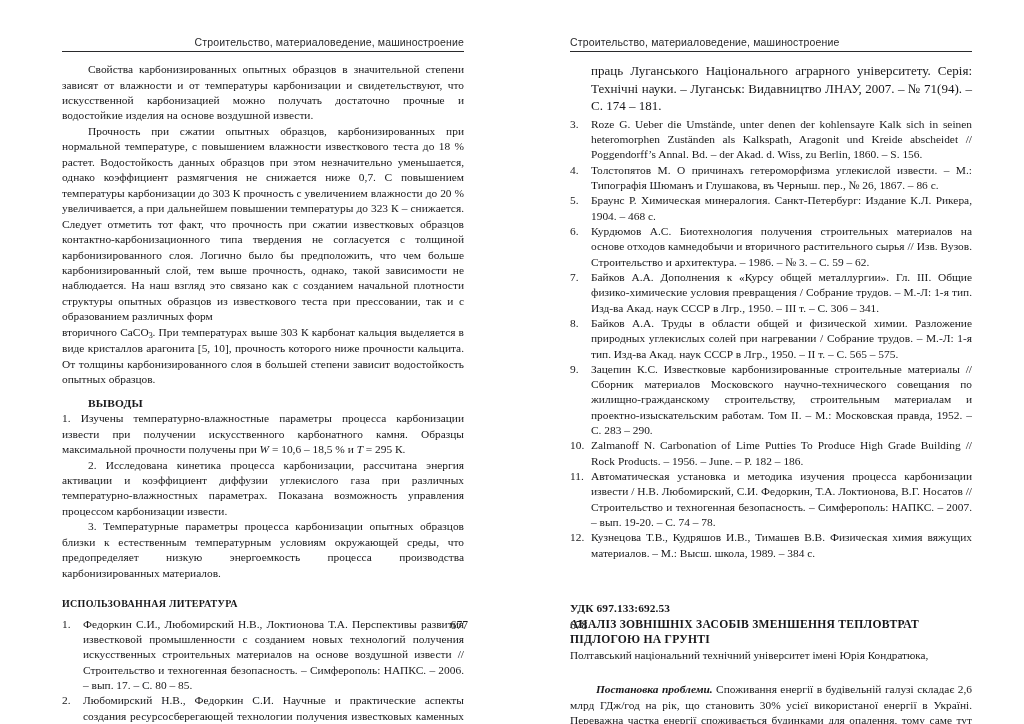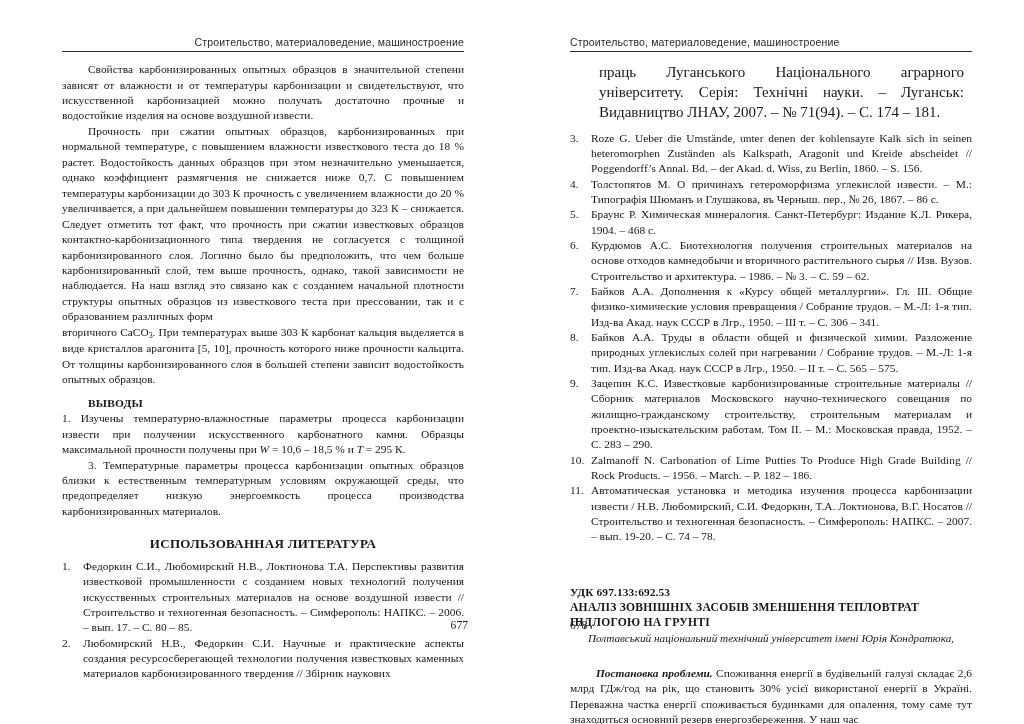--- a/index.html
+++ b/index.html
@@ -66,22 +66,21 @@
     text-indent: 26px;
     font-weight: bold;
     text-align: left;
     font-size: 11.4px;
     letter-spacing: 0.2px;
   }
   .sec-head-center {
     margin: 16px 0 6px 0;
     text-indent: 0;
     font-weight: bold;
-    text-align: center;
-    font-size: 13px;
+    font-size: 10px;
     letter-spacing: 0.3px;
   }
 
   
   ol.reflist {
     margin: 2px 0 0 0;
     padding: 0;
     list-style: none;
     font-size: 11.4px;
     line-height: 1.345;
@@ -93,24 +92,24 @@
     margin: 0;
   }
   ol.reflist > li .refnum {
     position: absolute;
     left: 0;
     top: 0;
     width: 17px;
     text-align: left;
   }
   .cont-para {
-    margin: 8px;
+    margin: 0;
     padding-left: 21px;
     text-align: justify;
-    font-size: 15px;
+    font-size: 13px;
     line-height: 1.345;
     font-family: Liberation Serif, serif;
   }
 
   
   .udc {
     margin: 40px 0 0 0;
     font-weight: bold;
     font-size: 11.4px;
     text-align: left;
@@ -124,23 +123,22 @@
     letter-spacing: 0.25px;
   }
   .art-author {
     margin: 18px 0 0 0;
     font-style: italic;
     font-size: 11.2px;
     text-align: center;
   }
   .art-affil {
     margin: 1px 0 0 0;
-    font-style: italic;
     font-size: 11.2px;
-    text-align: center;
+    text-align: left;
     line-height: 1.3;
   }
   .art-lead {
     margin: 20px 0 0 0;
     text-indent: 26px;
     font-size: 11.4px;
     line-height: 1.355;
     text-align: justify;
   }
   .lead-run {
@@ -175,20 +173,21 @@
       <p class="para">Свойства карбонизированных опытных образцов в значительной степени зависят от влажности и от температуры карбонизации и свидетельствуют, что искусственной карбонизацией можно получать достаточно прочные и водостойкие изделия на основе воздушной извести.</p>
 
       <p class="para">Прочность при сжатии опытных образцов, карбонизированных при нормальной температуре, с повышением влажности известкового теста до 18 % растет. Водостойкость данных образцов при этом незначительно уменьшается, однако коэффициент размягчения не снижается ниже 0,7. С повышением температуры карбонизации до 303 К прочность с увеличением влажности до 20 % увеличивается, а при дальнейшем повышении температуры до 323 К – снижается. Следует отметить тот факт, что прочность при сжатии известковых образцов контактно-карбонизационного типа твердения не согласуется с толщиной карбонизированного слоя. Логично было бы предположить, что чем больше карбонизированный слой, тем выше прочность, однако, такой зависимости не наблюдается. На наш взгляд это связано как с созданием начальной плотности структуры опытных образцов из известкового теста при прессовании, так и с образованием различных форм</p>
 
       <p class="para noindent"><span>вторичного CaCO</span><sub>3</sub><span>. При температурах выше 303 К карбонат кальция выделяется в виде кристаллов арагонита [5, 10], прочность которого ниже прочности кальцита. От толщины карбонизированного слоя в большей степени зависит водостойкость опытных образцов.</span></p>
 
       <p class="sec-head">ВЫВОДЫ</p>
 
       <p class="para noindent"><span>1. Изучены температурно-влажностные параметры процесса карбонизации извести при получении искусственного карбонатного камня. Образцы максимальной прочности получены при </span><span class="ital">W</span><span> = 10,6 – 18,5 % и </span><span class="ital">T</span><span> = 295 К.</span></p>
 
+      <p class="para">2. Исследована кинетика процесса карбонизации, рассчитана энергия активации и коэффициент диффузии углекислого газа при различных температурно-влажностных параметрах. Показана возможность управления процессом карбонизации извести.</p>
 
       <p class="para">3. Температурные параметры процесса карбонизации опытных образцов близки к естественным температурным условиям окружающей среды, что предопределяет низкую энергоемкость процесса производства карбонизированных материалов.</p>
 
       <p class="sec-head-center">ИСПОЛЬЗОВАННАЯ ЛИТЕРАТУРА</p>
 
       <ol class="reflist">
         <li><span class="refnum">1.</span><span>Федоркин С.И., Любомирский Н.В., Локтионова Т.А. Перспективы развития известковой промышленности с созданием новых технологий получения искусственных строительных материалов на основе воздушной извести // Строительство и техногенная безопасность. – Симферополь: НАПКС. – 2006. – вып. 17. – С. 80 – 85.</span></li>
         <li><span class="refnum">2.</span><span>Любомирский Н.В., Федоркин С.И. Научные и практические аспекты создания ресурсосберегающей технологии получения известковых каменных материалов карбонизированного твердения // Збірник наукових</span></li>
       </ol>
 
@@ -206,22 +205,23 @@
       <p class="cont-para">праць Луганського Національного аграрного університету. Серія: Технічні науки. – Луганськ: Видавництво ЛНАУ, 2007. – № 71(94). – С. 174 – 181.</p>
 
       <ol class="reflist">
         <li><span class="refnum">3.</span><span>Roze G. Ueber die Umstände, unter denen der kohlensayre Kalk sich in seinen heteromorphen Zuständen als Kalkspath, Aragonit und Kreide abscheidet // Poggendorff’s Annal. Bd. – der Akad. d. Wiss, zu Berlin, 1860. – S. 156.</span></li>
         <li><span class="refnum">4.</span><span>Толстопятов М. О причинахъ гетероморфизма углекислой извести. – М.: Типографія Шюманъ и Глушакова, въ Черныш. пер., № 26, 1867. – 86 с.</span></li>
         <li><span class="refnum">5.</span><span>Браунс Р. Химическая минералогия. Санкт-Петербург: Издание К.Л. Рикера, 1904. – 468 с.</span></li>
         <li><span class="refnum">6.</span><span>Курдюмов А.С. Биотехнология получения строительных материалов на основе отходов камнедобычи и вторичного растительного сырья // Изв. Вузов. Строительство и архитектура. – 1986. – № 3. – С. 59 – 62.</span></li>
         <li><span class="refnum">7.</span><span>Байков А.А. Дополнения к «Курсу общей металлургии». Гл. III. Общие физико-химические условия превращения / Собрание трудов. – М.-Л: 1-я тип. Изд-ва Акад. наук СССР в Лгр., 1950. – III т. – С. 306 – 341.</span></li>
         <li><span class="refnum">8.</span><span>Байков А.А. Труды в области общей и физической химии. Разложение природных углекислых солей при нагревании / Собрание трудов. – М.-Л: 1-я тип. Изд-ва Акад. наук СССР в Лгр., 1950. – II т. – С. 565 – 575.</span></li>
         <li><span class="refnum">9.</span><span>Зацепин К.С. Известковые карбонизированные строительные материалы // Сборник материалов Московского научно-технического совещания по жилищно-гражданскому строительству, строительным материалам и проектно-изыскательским работам. Том II. – М.: Московская правда, 1952. – С. 283 – 290.</span></li>
-        <li><span class="refnum">10.</span><span>Zalmanoff N. Carbonation of Lime Putties To Produce High Grade Building // Rock Products. – 1956. – March. – P. 182 – 186.</span></li>
+        <li><span class="refnum">10.</span><span>Zalmanoff N. Carbonation of Lime Putties To Produce High Grade Building // Rock Products. – 1956. – June. – P. 182 – 186.</span></li>
         <li><span class="refnum">11.</span><span>Автоматическая установка и методика изучения процесса карбонизации извести / Н.В. Любомирский, С.И. Федоркин, Т.А. Локтионова, В.Г. Носатов // Строительство и техногенная безопасность. – Симферополь: НАПКС. – 2007. – вып. 19-20. – С. 74 – 78.</span></li>
+        <li><span class="refnum">12.</span><span>Кузнецова Т.В., Кудряшов И.В., Тимашев В.В. Физическая химия вяжущих материалов. – М.: Высш. школа, 1989. – 384 с.</span></li>
       </ol>
 
       <p class="udc">УДК 697.133:692.53</p>
 
       <p class="art-title">АНАЛІЗ ЗОВНІШНІХ ЗАСОБІВ ЗМЕНШЕННЯ ТЕПЛОВТРАТ</p>
       <p class="art-title">ПІДЛОГОЮ НА ГРУНТІ</p>
 
       <p class="art-affil">Полтавський національний технічний університет імені Юрія Кондратюка,</p>
 
       <p class="art-lead"><span class="lead-run">Постановка проблеми.</span><span> Споживання енергії в будівельній галузі складає 2,6 млрд ГДж/год на рік, що становить 30% усієї використаної енергії в Україні. Переважна частка енергії споживається будинками для опалення, тому саме тут знаходиться основний резерв енергозбереження. У наш час</span></p>

